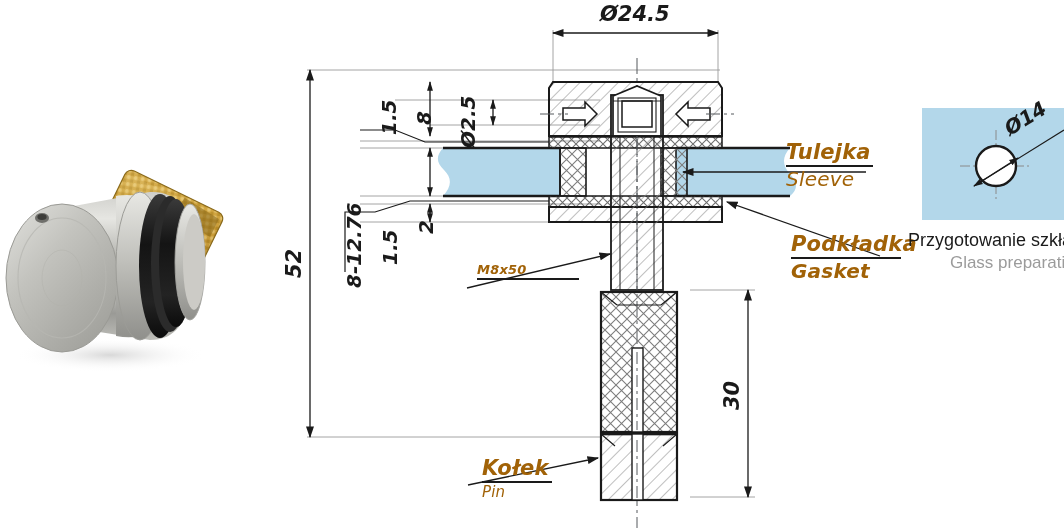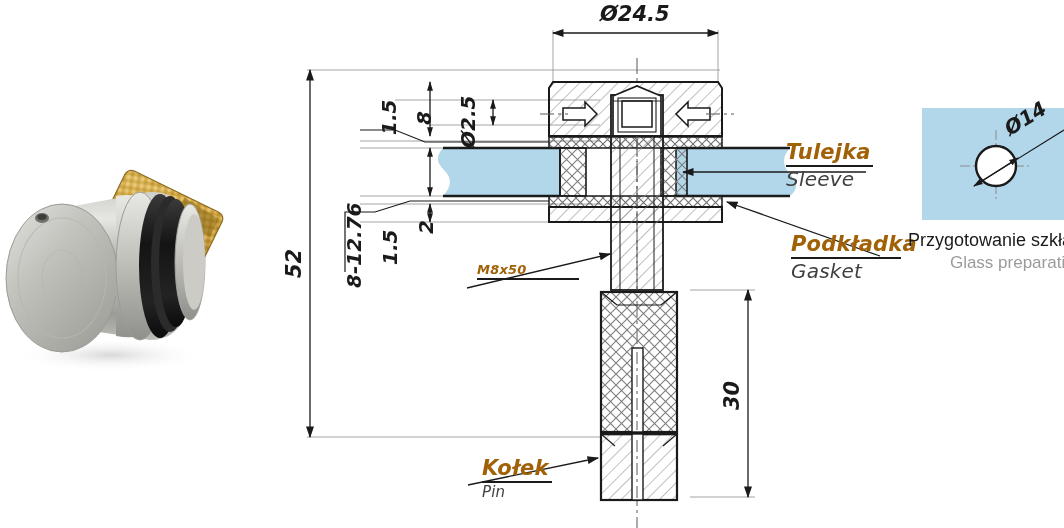--- a/index.html
+++ b/index.html
@@ -7,21 +7,21 @@
        font-family:"Liberation Sans",sans-serif;}
   #stage{position:absolute;left:0;top:0;width:897px;height:528px;}
 
   
   .photo-wrap{position:absolute;left:0;top:150px;width:262px;height:225px;}
 
   
   .lblblock{position:absolute;white-space:nowrap;}
   .lbl-pl{font-style:italic;font-weight:bold;color:#a16207;
           font-family:"DejaVu Sans",sans-serif;letter-spacing:.2px;}
-  .lbl-en{font-style:italic;color:#404040;
+  .lbl-en{font-style:italic;color:#a16207;
           font-family:"DejaVu Sans",sans-serif;letter-spacing:.2px;}
   .lbl-rule{height:2px;background:#1a1a1a;margin:1px 0 0 0;}
 
   
   .cap-pl{font-size:18px;color:#1a1a1a;font-family:"Liberation Sans",sans-serif;
           white-space:nowrap;}
   .cap-en{font-size:17px;color:#9b9b9b;font-family:"Liberation Sans",sans-serif;
           white-space:nowrap;text-align:center;}
 
   
@@ -319,21 +319,21 @@
 
   <div class="lblblock" style="left:786px;top:140px;">
     <div class="lbl-pl" style="font-size:21px;">Tulejka</div>
     <div class="lbl-rule" style="width:87px;"></div>
     <div class="lbl-en" style="font-size:20px;">Sleeve</div>
   </div>
 
   <div class="lblblock" style="left:791px;top:232px;">
     <div class="lbl-pl" style="font-size:21px;">Podkładka</div>
     <div class="lbl-rule" style="width:110px;"></div>
-    <div class="lbl-en" style="font-size:20px;">Gasket</div>
+    <div class="lbl-en" style="font-size:20px;font-weight:bold;">Gasket</div>
   </div>
 
   <div class="lblblock" style="left:468px;top:456px;margin-left:14px;">
     <div class="lbl-pl" style="font-size:21px;">Kołek</div>
     <div class="lbl-rule" style="width:70px;"></div>
     <div class="lbl-en" style="font-size:15px;">Pin</div>
   </div>
 
   <div style="position:absolute;left:908px;top:230px;width:200px;overflow:hidden;">
     <div class="cap-pl">Przygotowanie szkła</div>

